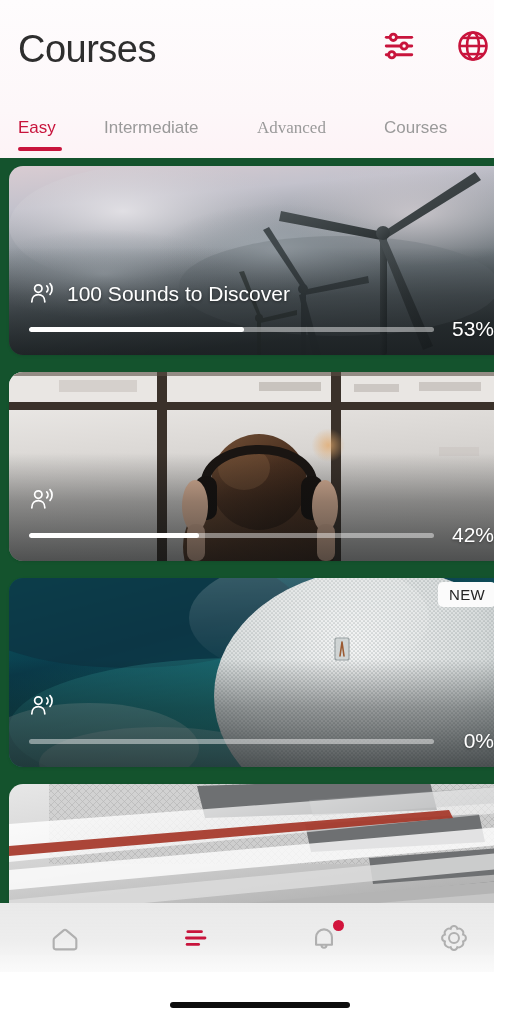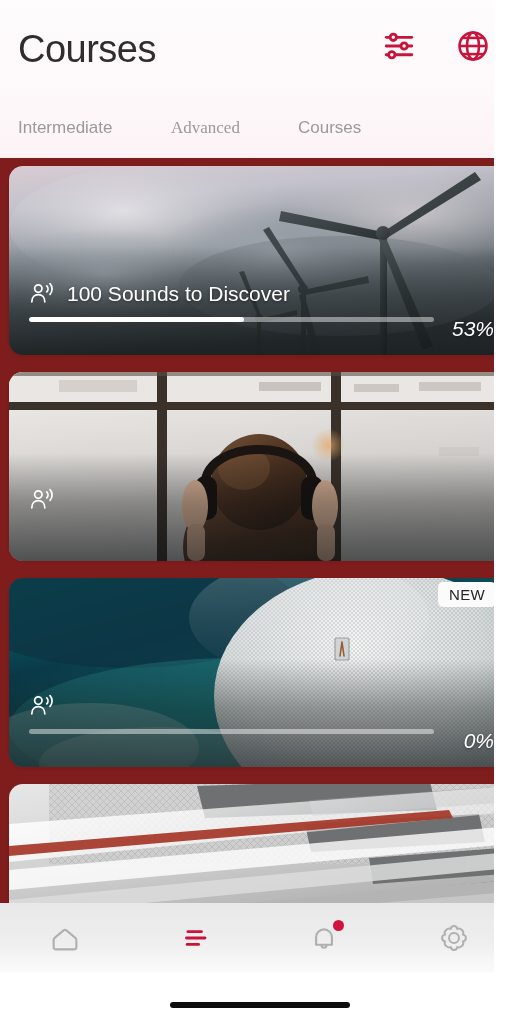--- a/index.html
+++ b/index.html
@@ -53,21 +53,21 @@
   .tab.t3 { width:100px; }
   .tab.active { color:#c8143c; }
   .tab-underline {
     position:absolute; left:0; bottom:-13px;
     width:44px; height:4px; border-radius:3px; background:#c8143c;
   }
 
   
   .scroll {
     position:absolute; top:158px; left:0; width:519px; height:745px;
-    background:#7f1d1d;
+    background:#14532d;
     overflow:hidden;
   }
   .card-list { padding:8px 9px 0 9px; }
 
   .card {
     position:relative;
     width:501px; height:189px;
     border-radius:14px;
     overflow:hidden;
     margin-bottom:17px;
@@ -88,21 +88,21 @@
   }
   .course-icon { width:26px; height:26px; display:block; flex:none; }
   .card-title {
     font-size:21px; color:#ffffff; font-weight:400;
     text-shadow:0 1px 3px rgba(0,0,0,0.45);
     white-space:nowrap;
   }
 
   .progress-row {
     position:absolute; left:20px; right:16px; bottom:14px;
-    display:flex; gap:8px;font-style:italic;
+    display:flex; align-items:center; gap:8px;
   }
   .progress-track {
     flex:1; height:5px; border-radius:3px;
     background:rgba(255,255,255,0.45);
     overflow:hidden;
   }
   .progress-fill { height:100%; border-radius:3px; background:#ffffff; }
   .progress-pct {
     font-size:21px; color:#ffffff; font-weight:400; min-width:52px;
     text-align:right; text-shadow:0 1px 3px rgba(0,0,0,0.45);
@@ -169,20 +169,24 @@
           <line x1="4.6" y1="6.6" x2="19.4" y2="6.6"></line>
           <line x1="4.6" y1="17.4" x2="19.4" y2="17.4"></line>
         </svg>
       </span>
 
     </div>
   </div>
 
   <div class="tabs">
     <div class="tabs-row">
+      <div class="tab t0 active">
+        <span>Easy</span>
+        <span class="tab-underline"></span>
+      </div>
       <div class="tab t1">
         <span>Intermediate</span>
       </div>
       <div class="tab t2">
         <span>Advanced</span>
       </div>
       <div class="tab t3">
         <span>Courses</span>
       </div>
     </div>
@@ -326,20 +330,26 @@
           <span class="course-icon">
             <svg viewBox="0 0 24 24" fill="none" stroke="#ffffff" stroke-width="1.6" stroke-linecap="round">
               <circle cx="8.6" cy="7" r="3.4"></circle>
               <path d="M2.6 19.2 C2.6 14.9 5.4 12.6 8.6 12.6 C11.8 12.6 14.6 14.9 14.6 19.2"></path>
               <path d="M16.4 4.6 C17.9 6.1 17.9 8.6 16.4 10.1"></path>
               <path d="M19.4 2.4 C21.9 4.9 21.9 9.8 19.4 12.3"></path>
             </svg>
           </span>
         </div>
 
+        <div class="progress-row">
+          <div class="progress-track">
+            <div class="progress-fill" style="width: 42%;"></div>
+          </div>
+          <span class="progress-pct">42%</span>
+        </div>
       </div>
 
       <div class="card">
         <div class="card-img">
           <svg viewBox="0 0 501 189" preserveAspectRatio="xMidYMid slice">
             <defs>
               <linearGradient id="teal3" x1="0" y1="0" x2="0.7" y2="1">
                 <stop offset="0%" stop-color="#0d5f63"></stop>
                 <stop offset="35%" stop-color="#0a3d4d"></stop>
                 <stop offset="70%" stop-color="#14666a"></stop>

